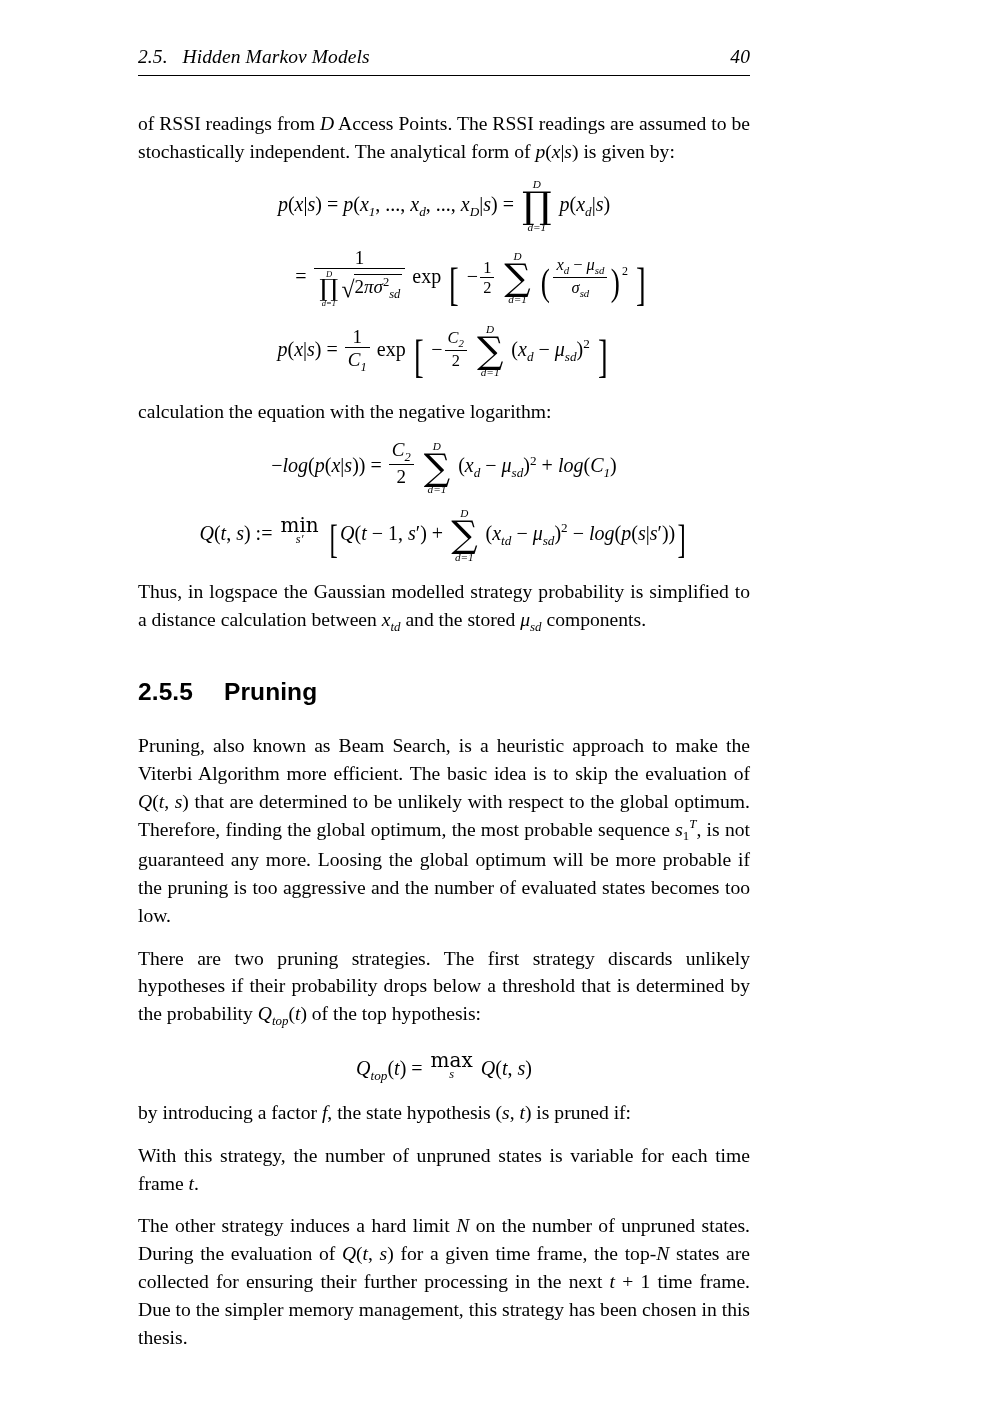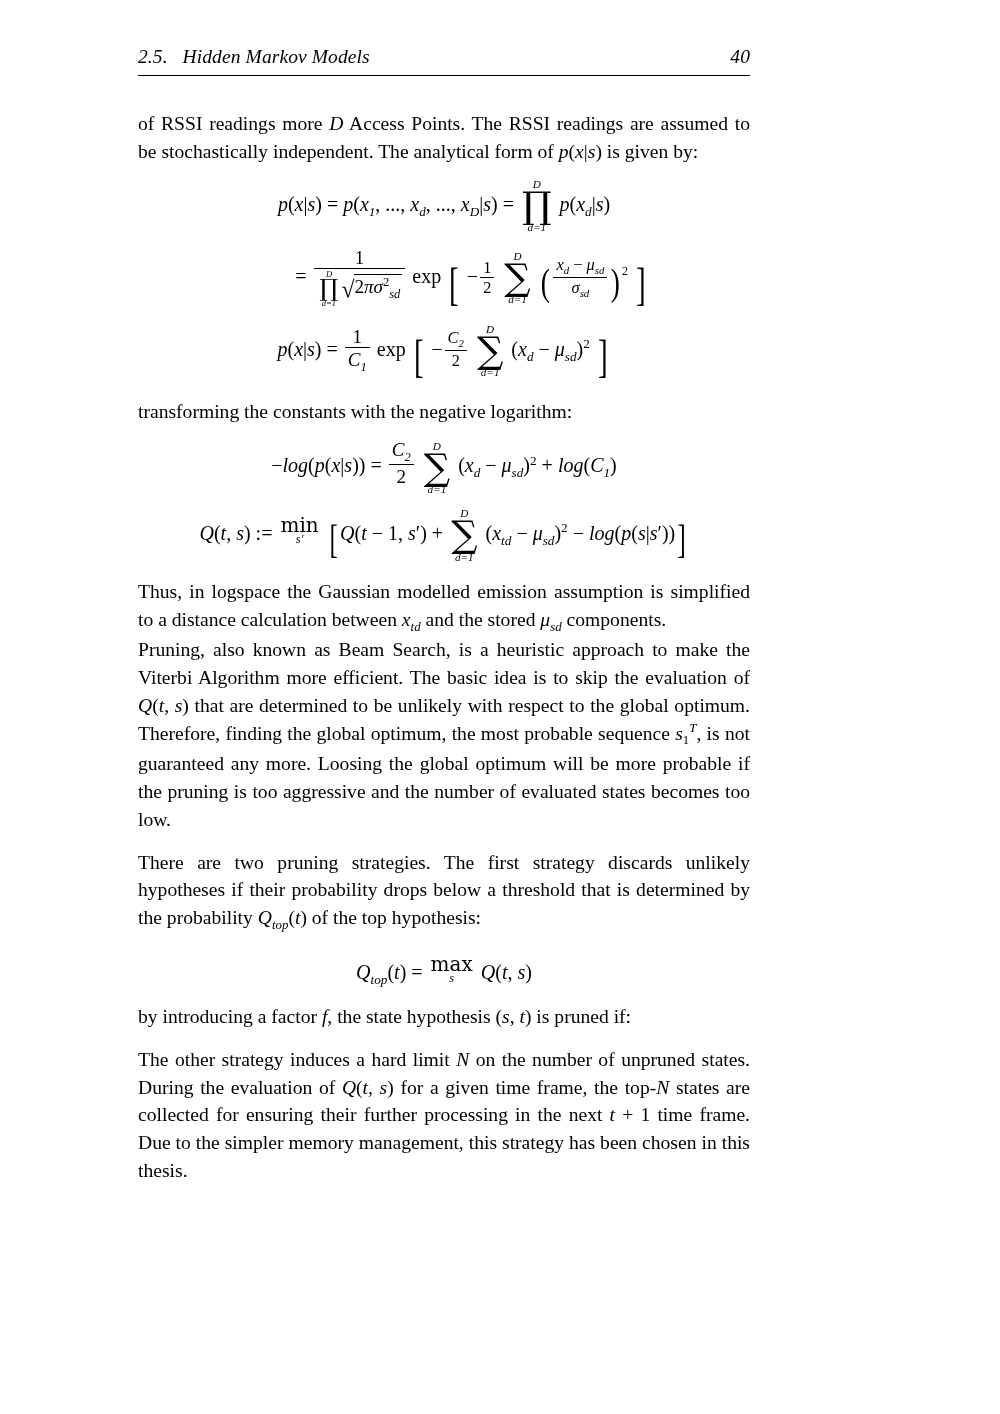--- a/index.html
+++ b/index.html
@@ -132,21 +132,21 @@
 <body>
 
 <div class="page">
 
   <div class="header">
     <div class="hdr-left">2.5.   Hidden Markov Models</div>
     <div class="hdr-right">40</div>
   </div>
 
   <p class="body first">
-    <span>of RSSI readings more </span><i>D</i><span> Access Points.  The RSSI readings are assumed to be stochastically independent.  The analytical form of </span><i>p</i><span class="rm">(</span><i>x</i><span class="rm">|</span><i>s</i><span class="rm">)</span><span> is given by:</span>
+    <span>of RSSI readings from </span><i>D</i><span> Access Points.  The RSSI readings are assumed to be stochastically independent.  The analytical form of </span><i>p</i><span class="rm">(</span><i>x</i><span class="rm">|</span><i>s</i><span class="rm">)</span><span> is given by:</span>
   </p>
 
   <div class="math-block">
     <div style="margin-bottom:14px;">
       <i>p</i>(<i>x</i>|<i>s</i>) = <i>p</i>(<i>x</i><sub>1</sub>, ..., <i>x</i><sub>d</sub>, ..., <i>x</i><sub>D</sub>|<i>s</i>) =
       <span class="bigop">
         <span class="lim-top">D</span>
         <span class="glyph">∏</span>
         <span class="lim-bot">d=1</span>
       </span>
@@ -186,21 +186,21 @@
     −<span class="frac small"><span class="num"><i>C</i><sub>2</sub></span><span class="den">2</span></span>
     <span class="bigop">
       <span class="lim-top">D</span>
       <span class="glyph">∑</span>
       <span class="lim-bot">d=1</span>
     </span>
     (<i>x</i><sub>d</sub> − <i>μ</i><sub>sd</sub>)<sup class="rm">2</sup>
     <span class="brk">]</span>
   </div>
 
-  <p class="body gap">transforming the constants with the negative logarithm:</p>
+  <p class="body gap">calculation the equation with the negative logarithm:</p>
 
   <div class="math-block">
     −<i>log</i>(<i>p</i>(<i>x</i>|<i>s</i>)) =
     <span class="frac"><span class="num"><i>C</i><sub>2</sub></span><span class="den">2</span></span>
     <span class="bigop">
       <span class="lim-top">D</span>
       <span class="glyph">∑</span>
       <span class="lim-bot">d=1</span>
     </span>
     (<i>x</i><sub>d</sub> − <i>μ</i><sub>sd</sub>)<sup class="rm">2</sup> + <i>log</i>(<i>C</i><sub>1</sub>)
@@ -216,23 +216,26 @@
     <span class="brk sm">[</span><i>Q</i>(<i>t</i> − 1, <i>s</i>′) +
     <span class="bigop">
       <span class="lim-top">D</span>
       <span class="glyph">∑</span>
       <span class="lim-bot">d=1</span>
     </span>
     (<i>x</i><sub>td</sub> − <i>μ</i><sub>sd</sub>)<sup class="rm">2</sup> − <i>log</i>(<i>p</i>(<i>s</i>|<i>s</i>′))<span class="brk sm">]</span>
   </div>
 
   <p class="body gap">
-    <span>Thus, in logspace the Gaussian modelled emission assumption is simplified to a distance calculation between </span><i>x</i><sub>td</sub><span> and the stored </span><i>μ</i><sub>sd</sub><span> components.</span>
-  </p>
-
+    <span>Thus, in logspace the Gaussian modelled strategy probability is simplified to a distance calculation between </span><i>x</i><sub>td</sub><span> and the stored </span><i>μ</i><sub>sd</sub><span> components.</span>
+  </p>
+
+  <h2 class="section">
+    <span class="num">2.5.5</span><span>Pruning</span>
+  </h2>
 
   <p class="body">
     Pruning, also known as Beam Search, is a heuristic approach to make the Viterbi
     Algorithm more efficient.  The basic idea is to skip the evaluation of <i>Q</i>(<i>t</i>, <i>s</i>) that are
     determined to be unlikely with respect to the global optimum.  Therefore, finding
     the global optimum, the most probable sequence <i>s</i><sub style="font-style:normal;">1</sub><sup style="font-style:italic;">T</sup>, is not guaranteed any more.
     Loosing the global optimum will be more probable if the pruning is too aggressive
     and the number of evaluated states becomes too low.
   </p>
 
@@ -249,20 +252,23 @@
       <span class="lim-bot" style="font-size:0.62em;"><i>s</i></span>
     </span>
     <i>Q</i>(<i>t</i>, <i>s</i>)
   </div>
 
   <p class="body gap">
     by introducing a factor <i>f</i>, the state hypothesis (<i>s</i>, <i>t</i>) is pruned if:
   </p>
 
 
+  <p class="body gap">
+    With this strategy, the number of unpruned states is variable for each time frame <i>t</i>.
+  </p>
 
   <p class="body gap">
     The other strategy induces a hard limit <i>N</i> on the number of unpruned states.  During
     the evaluation of <i>Q</i>(<i>t</i>, <i>s</i>) for a given time frame, the top-<i>N</i> states are collected for
     ensuring their further processing in the next <i>t</i> + 1 time frame.  Due to the simpler
     memory management, this strategy has been chosen in this thesis.
   </p>
 
 </div>
 

